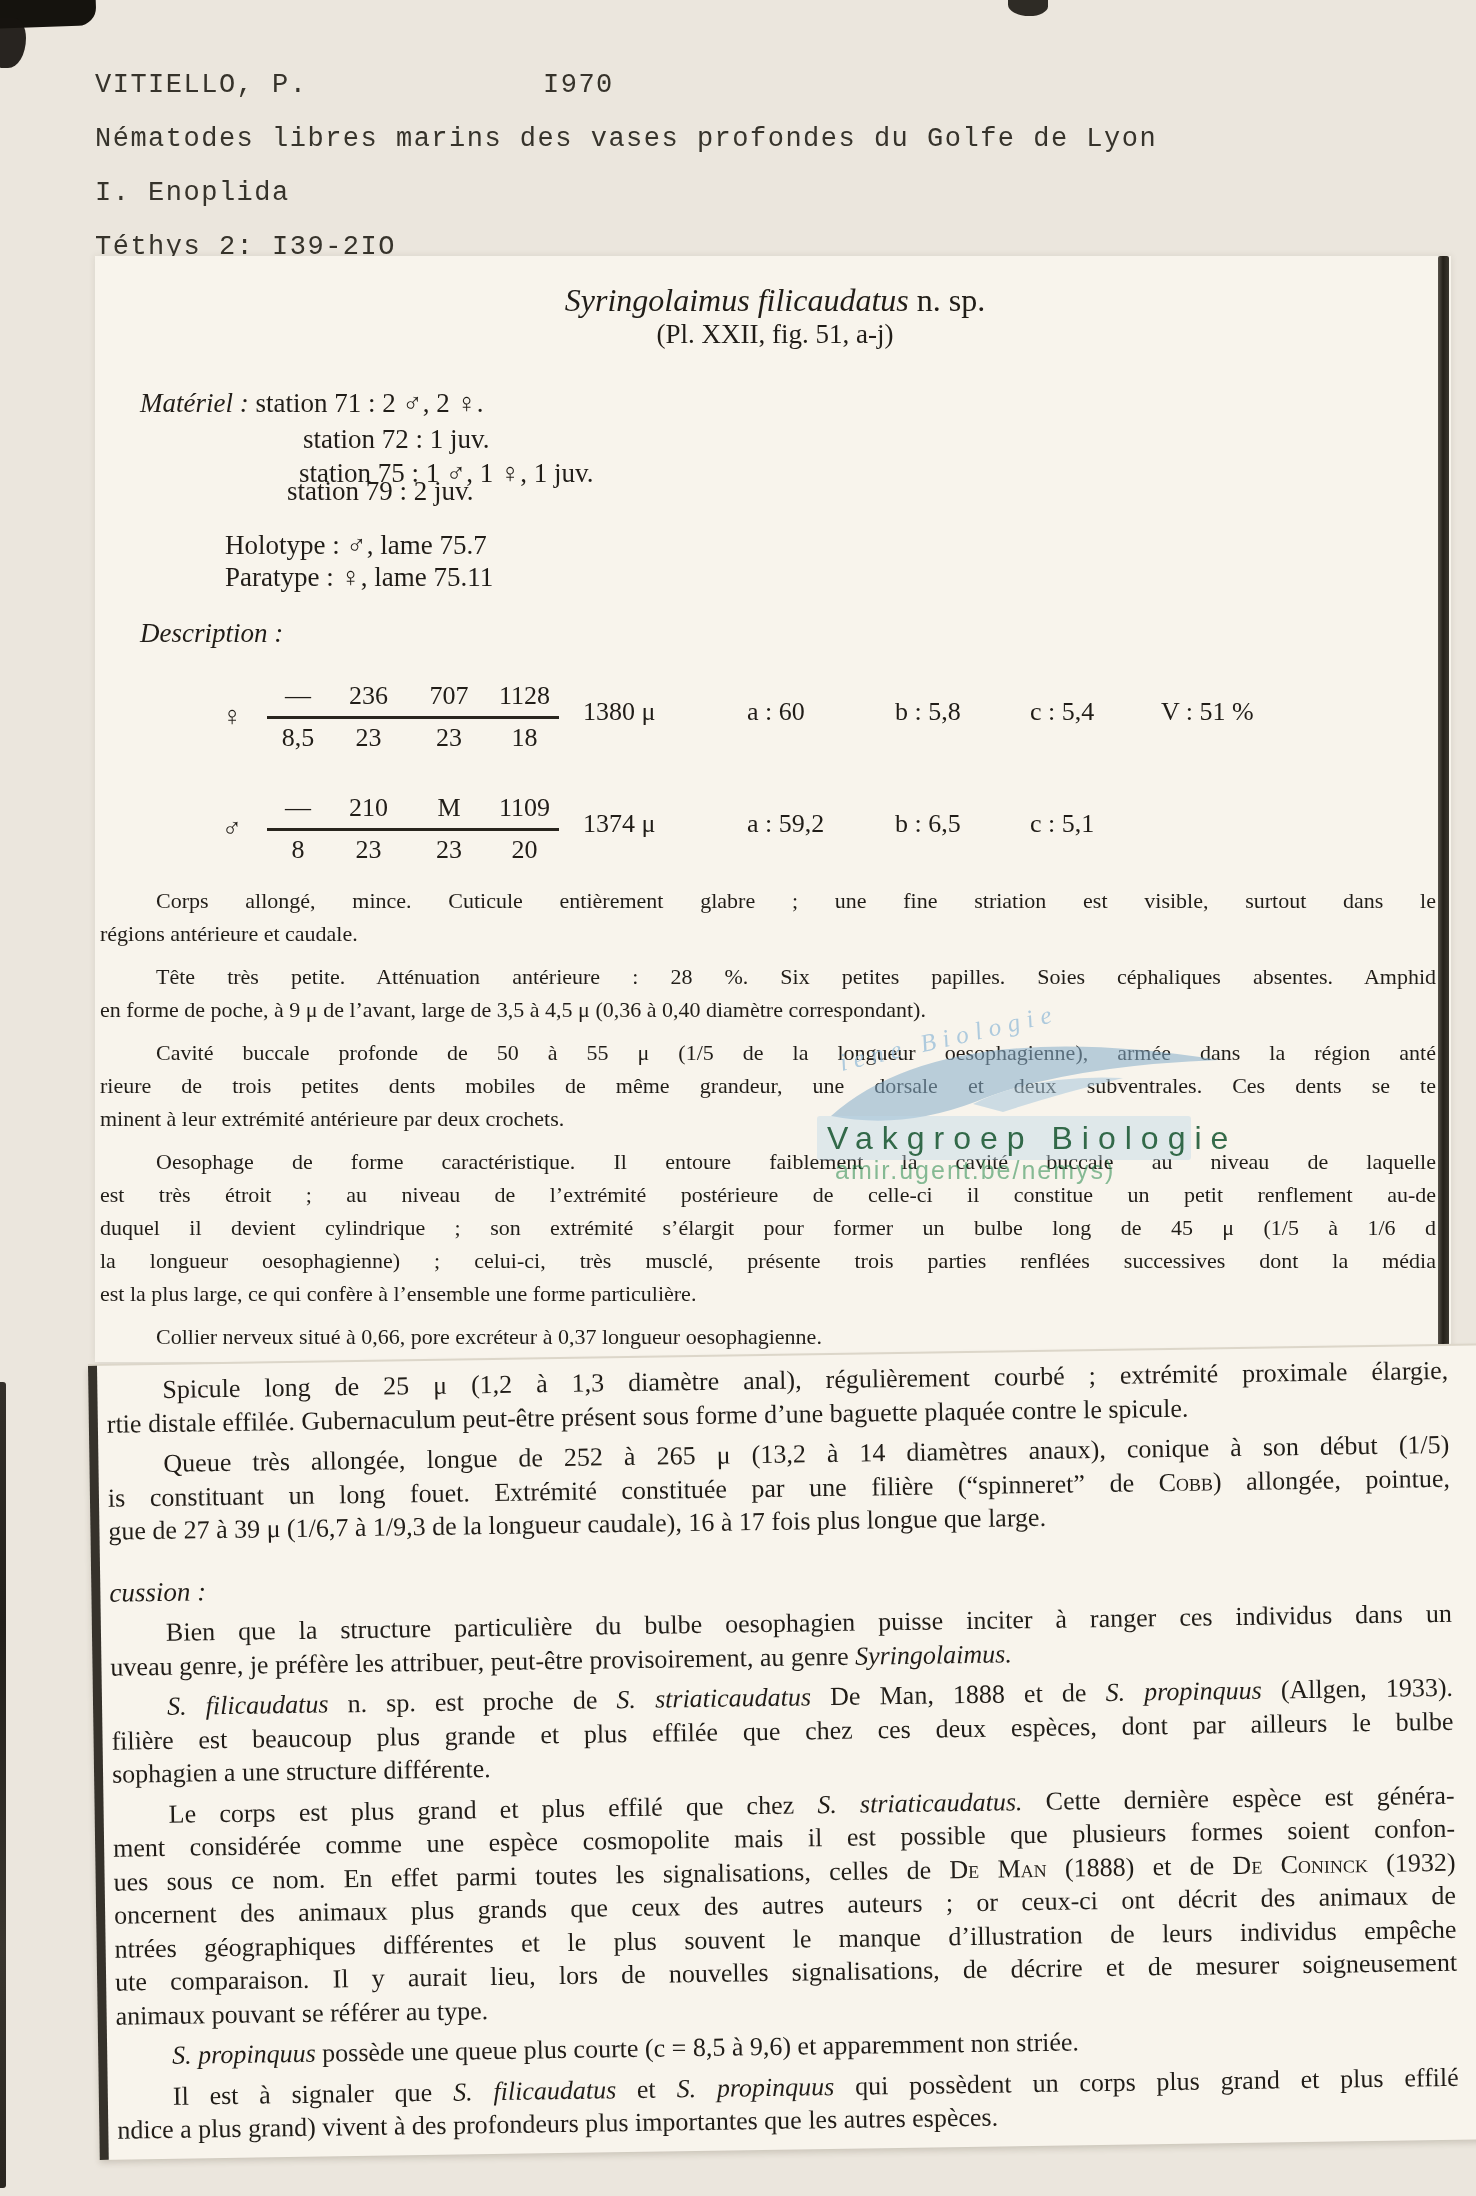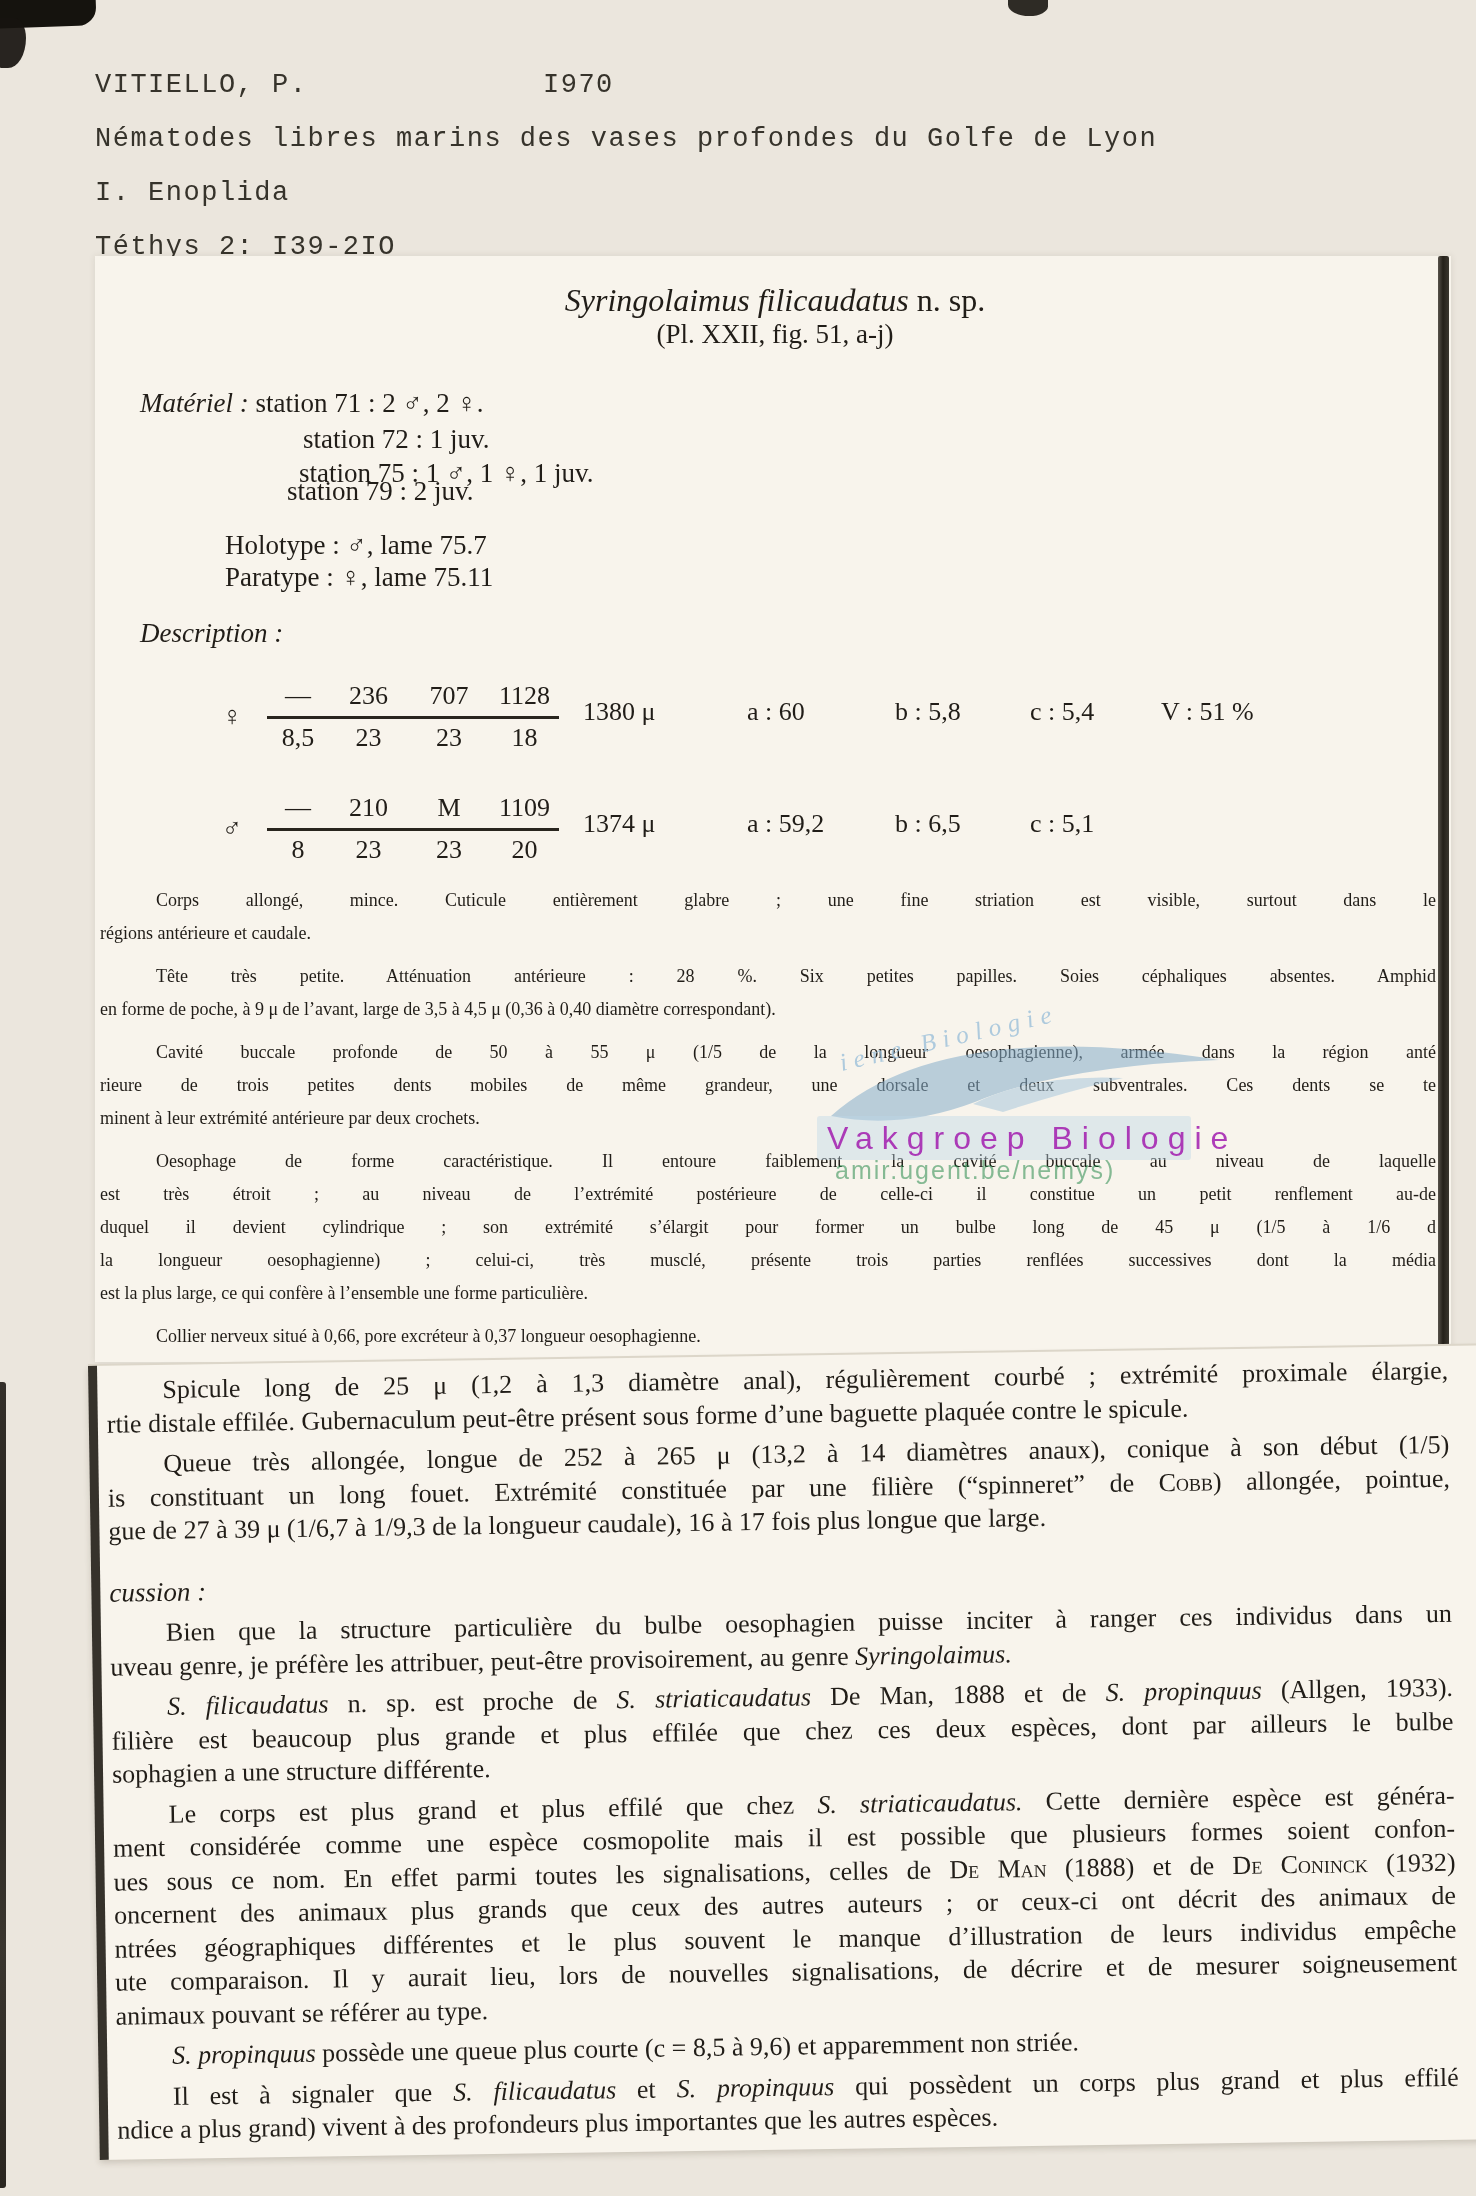--- a/index.html
+++ b/index.html
@@ -33,41 +33,41 @@
   .mrow-f{top:425px;} .mrow-m{top:537px;}
   .sex{position:absolute;left:127px;top:20px;font-size:27px;}
   .frac{position:absolute;left:172px;top:0;width:292px;}
   .fnum,.fden{display:grid;grid-template-columns:62px 79px 82px 69px;}
   .fnum{border-bottom:3px solid #29251e;padding-bottom:5px;}
   .fden{padding-top:4px;}
   .fnum span,.fden span{text-align:center;font-size:26px;}
   .mval{position:absolute;top:16px;font-size:26px;white-space:nowrap;}
   .mlen{left:488px;} .ma{left:652px;} .mb{left:800px;} .mc{left:935px;} .mv{left:1066px;}
   
-  .bodytext{position:absolute;left:5px;top:628px;width:1336px;font-size:18px;line-height:33px;}
+  .bodytext{position:absolute;left:5px;top:628px;width:1336px;font-size:22px;line-height:33px;}
   .para{margin-bottom:10px;}
   .tline{text-align:justify;text-align-last:justify;white-space:normal;}
   .tline.last{text-align-last:left;}
   .tline.first{text-indent:56px;}
   .heading{font-style:italic;font-size:27px;}
   .heading .tline{text-align-last:left;}
   
   .block2{position:absolute;left:88px;top:1366px;width:1386px;height:794px;background:#f8f4ec;
           transform:rotate(-0.85deg);transform-origin:0 0;border-left:9px solid #36322b;
           box-shadow:0 -2px 0 #dcd6c9,0 3px 6px rgba(60,50,30,.18);z-index:3;}
   .bodytext2{position:absolute;left:9px;top:8px;width:1342px;font-size:26px;line-height:33.5px;}
   .bodytext2 .para{margin-bottom:7px;}
   
   .wm{position:absolute;z-index:1;pointer-events:none;}
   .wm-arc{left:742px;top:768px;transform:rotate(-13deg);font-size:25px;font-style:italic;
           letter-spacing:7px;color:#9cc0da;opacity:.8;}
   .wm-svg{left:728px;top:788px;opacity:.55;}
   .wm-band{left:722px;top:860px;width:374px;height:44px;background:#bcd6e7;opacity:.42;border-radius:3px;}
   .wm-label{left:732px;top:864px;font-family:"Liberation Sans","DejaVu Sans",sans-serif;
-            font-size:32px;letter-spacing:9px;color:#a21caf;opacity:.85;}
+            font-size:32px;letter-spacing:9px;color:#14532d;opacity:.85;}
   .wm-url{left:740px;top:900px;font-family:"Liberation Sans","DejaVu Sans",sans-serif;
           font-size:25px;letter-spacing:2px;color:#15803d;opacity:.5;}
   
   .ink{position:absolute;z-index:6;}
   .ink-a{left:-6px;top:-8px;width:102px;height:35px;background:#15130e;border-radius:0 8px 18px 4px;transform:rotate(-2deg);}
   .ink-b{left:-4px;top:18px;width:30px;height:50px;background:#17140f;border-radius:0 40% 60% 20%;opacity:.92;}
   .ink-tr{left:1008px;top:-5px;width:40px;height:21px;background:#191611;border-radius:0 0 60% 70%;opacity:.9;}
   .ink-left{left:-2px;top:1382px;width:8px;height:806px;border-radius:3px;
             background:linear-gradient(#34302a,#221f1a 30%,#3a362f 70%,#2a2620);}
 </style>

